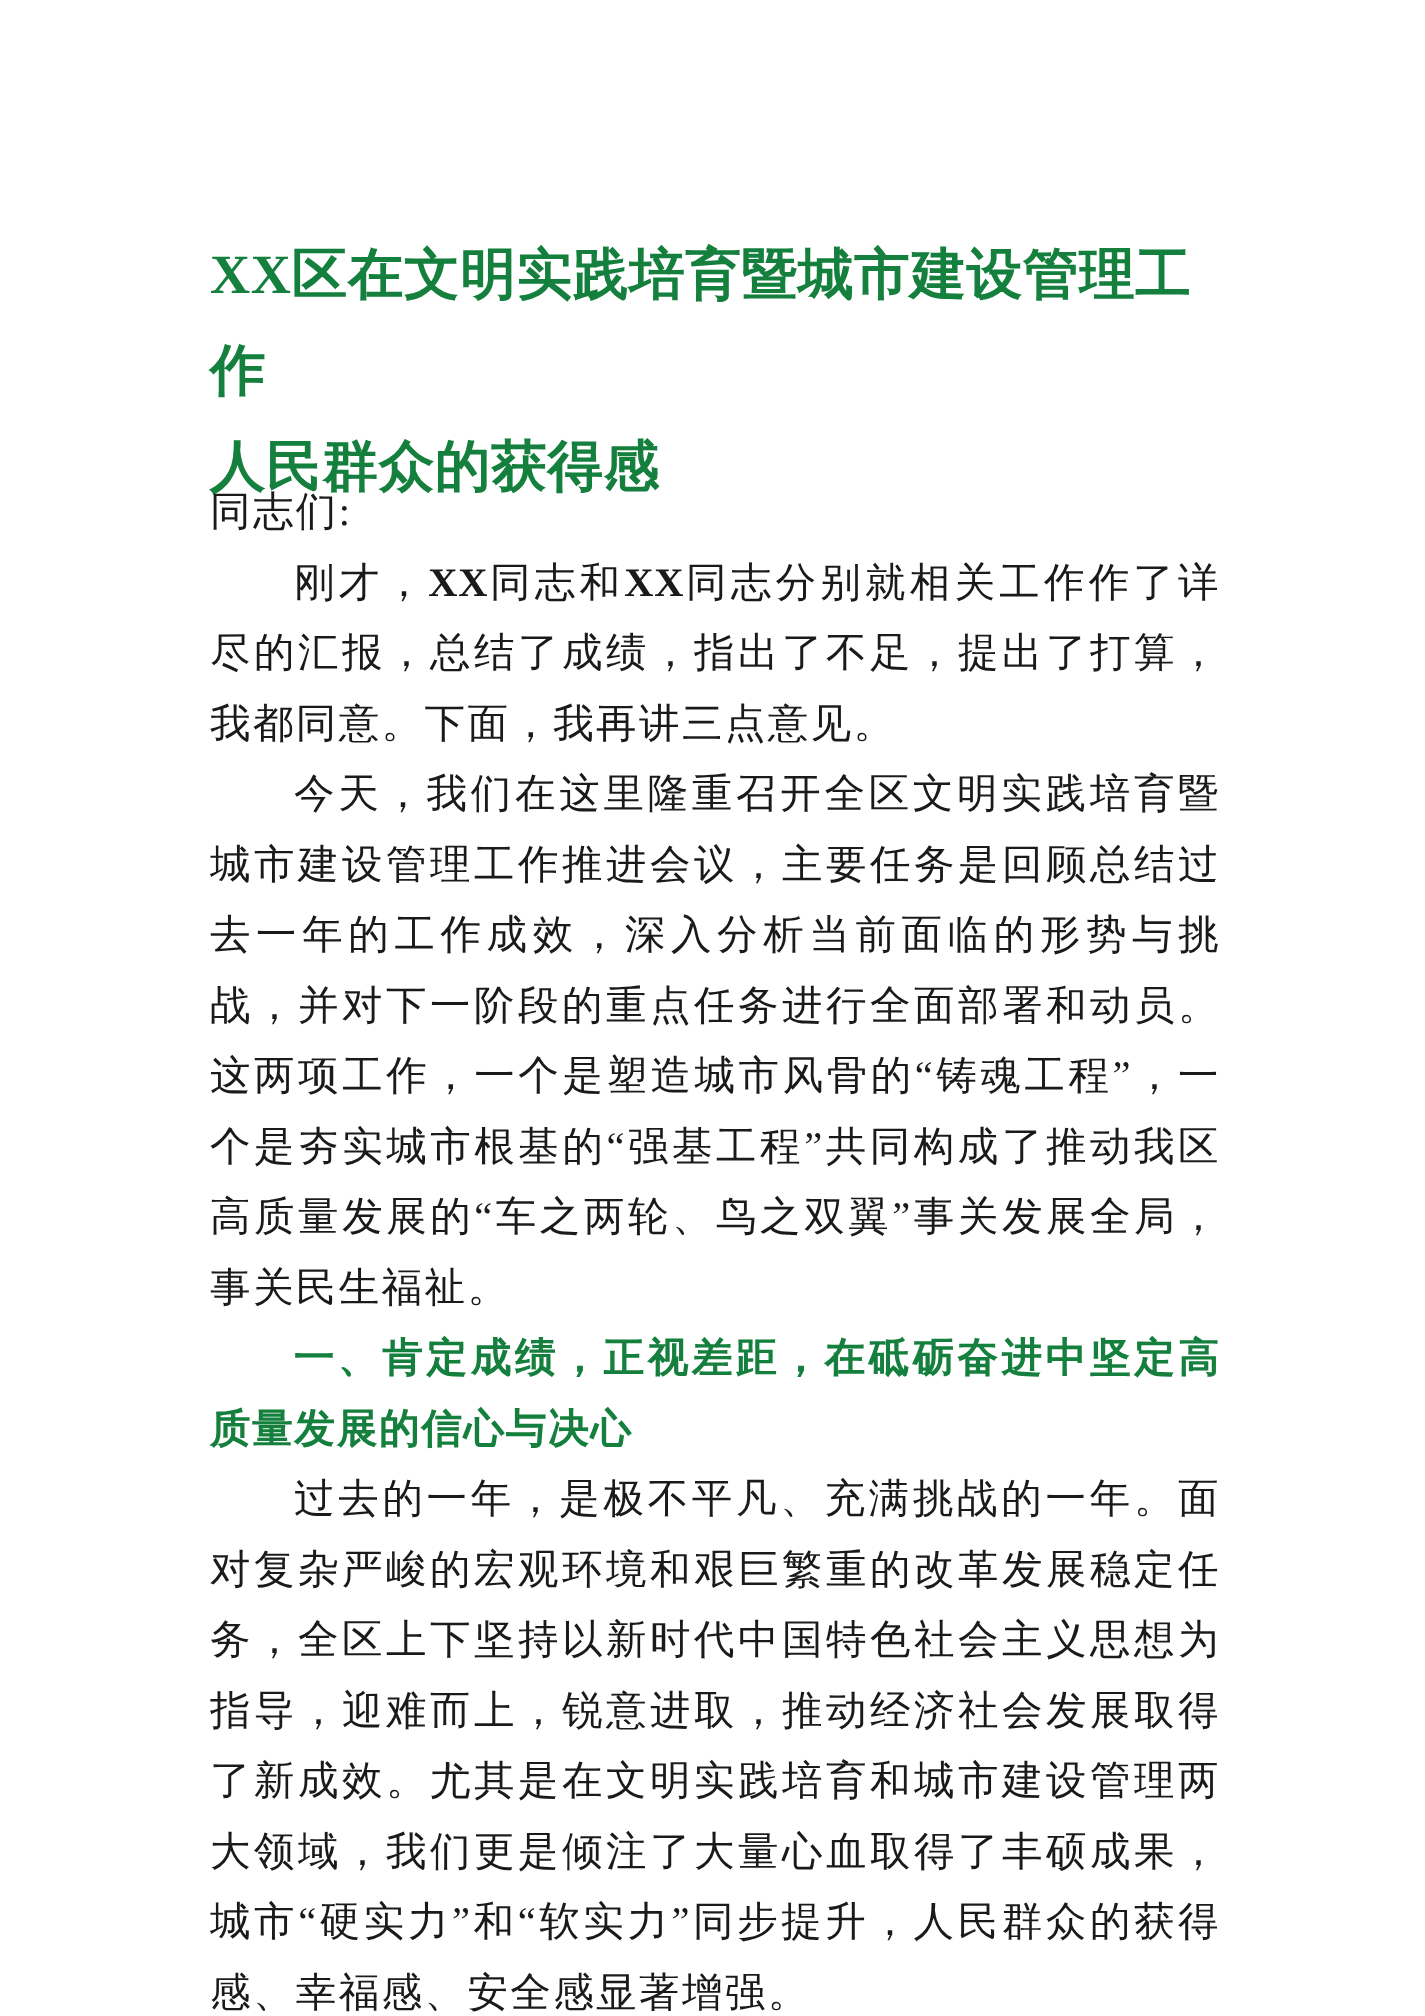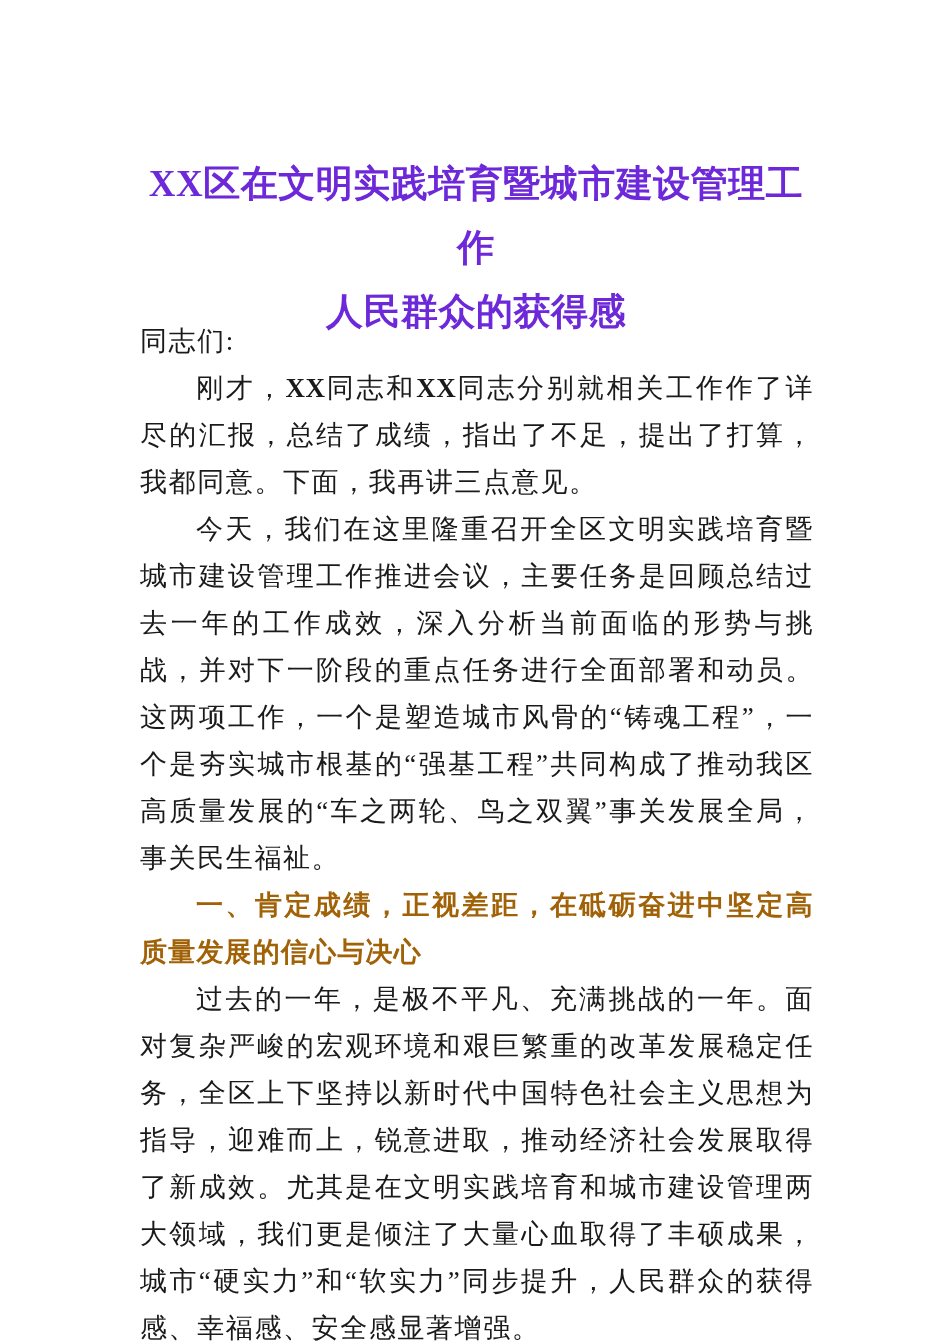--- a/index.html
+++ b/index.html
@@ -17,27 +17,27 @@
     font-family: "Liberation Serif", "DejaVu Serif", serif;
     color: #000000;
   }
 
   
   .doc-title {
     position: absolute;
     left: 140px;
     top: 152px;
     width: 672px;
-    text-align: center;
+    text-align: left;
     font-family: "Liberation Serif", "DejaVu Serif", serif;
     font-weight: bold;
     font-size: 37px;
     line-height: 64px;
     letter-spacing: 0.5px;
-    color: #6d28d9;
+    color: #15803d;
     white-space: pre-wrap;
   }
 
   
   .body-block {
     position: absolute;
     left: 140px;
     top: 318px;
     width: 674px;
   }
@@ -65,21 +65,21 @@
 
   .heading {
     font-family: "Liberation Sans", "DejaVu Sans", sans-serif;
     font-weight: bold;
     font-size: 27px;
     line-height: 47px;
     letter-spacing: 1.2px;
     text-indent: 56px;
     text-align: justify;
     text-justify: inter-character;
-    color: #a16207;
+    color: #15803d;
     margin: 0;
     word-break: break-all;
   }
 
   
   .latin {
     font-family: "Liberation Serif", "DejaVu Serif", serif;
     font-weight: bold;
     letter-spacing: 0.5px;
   }

